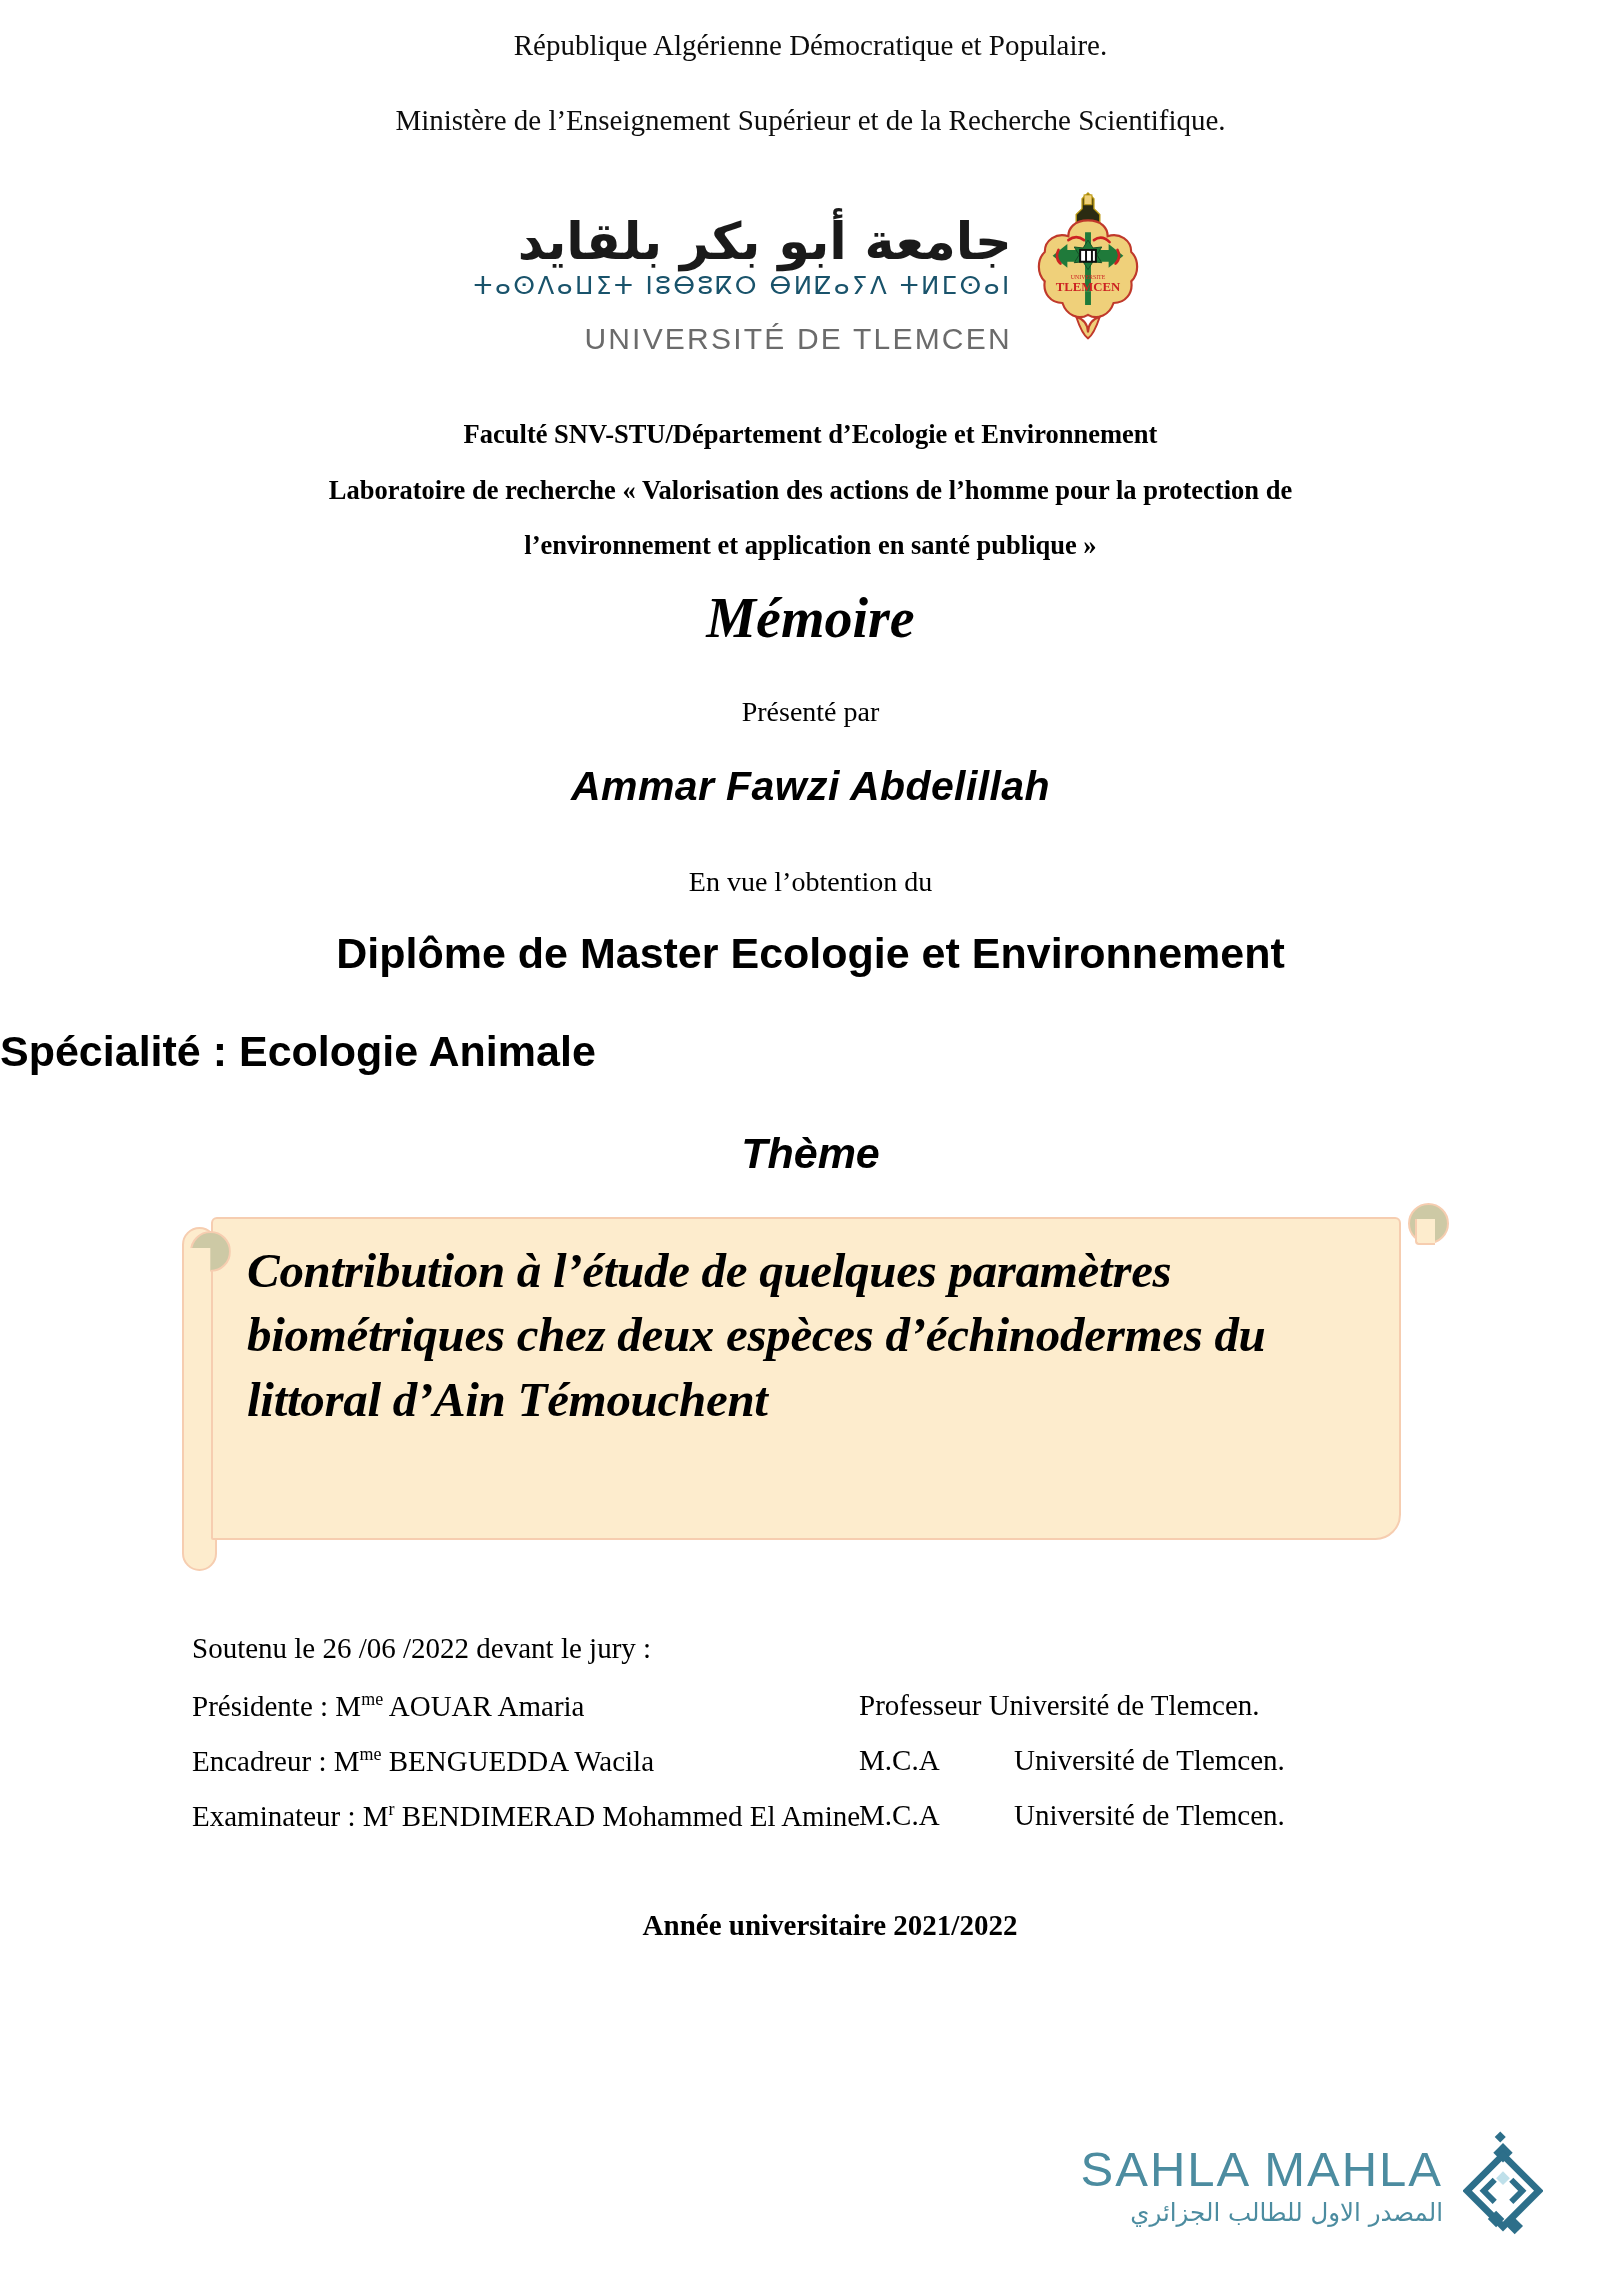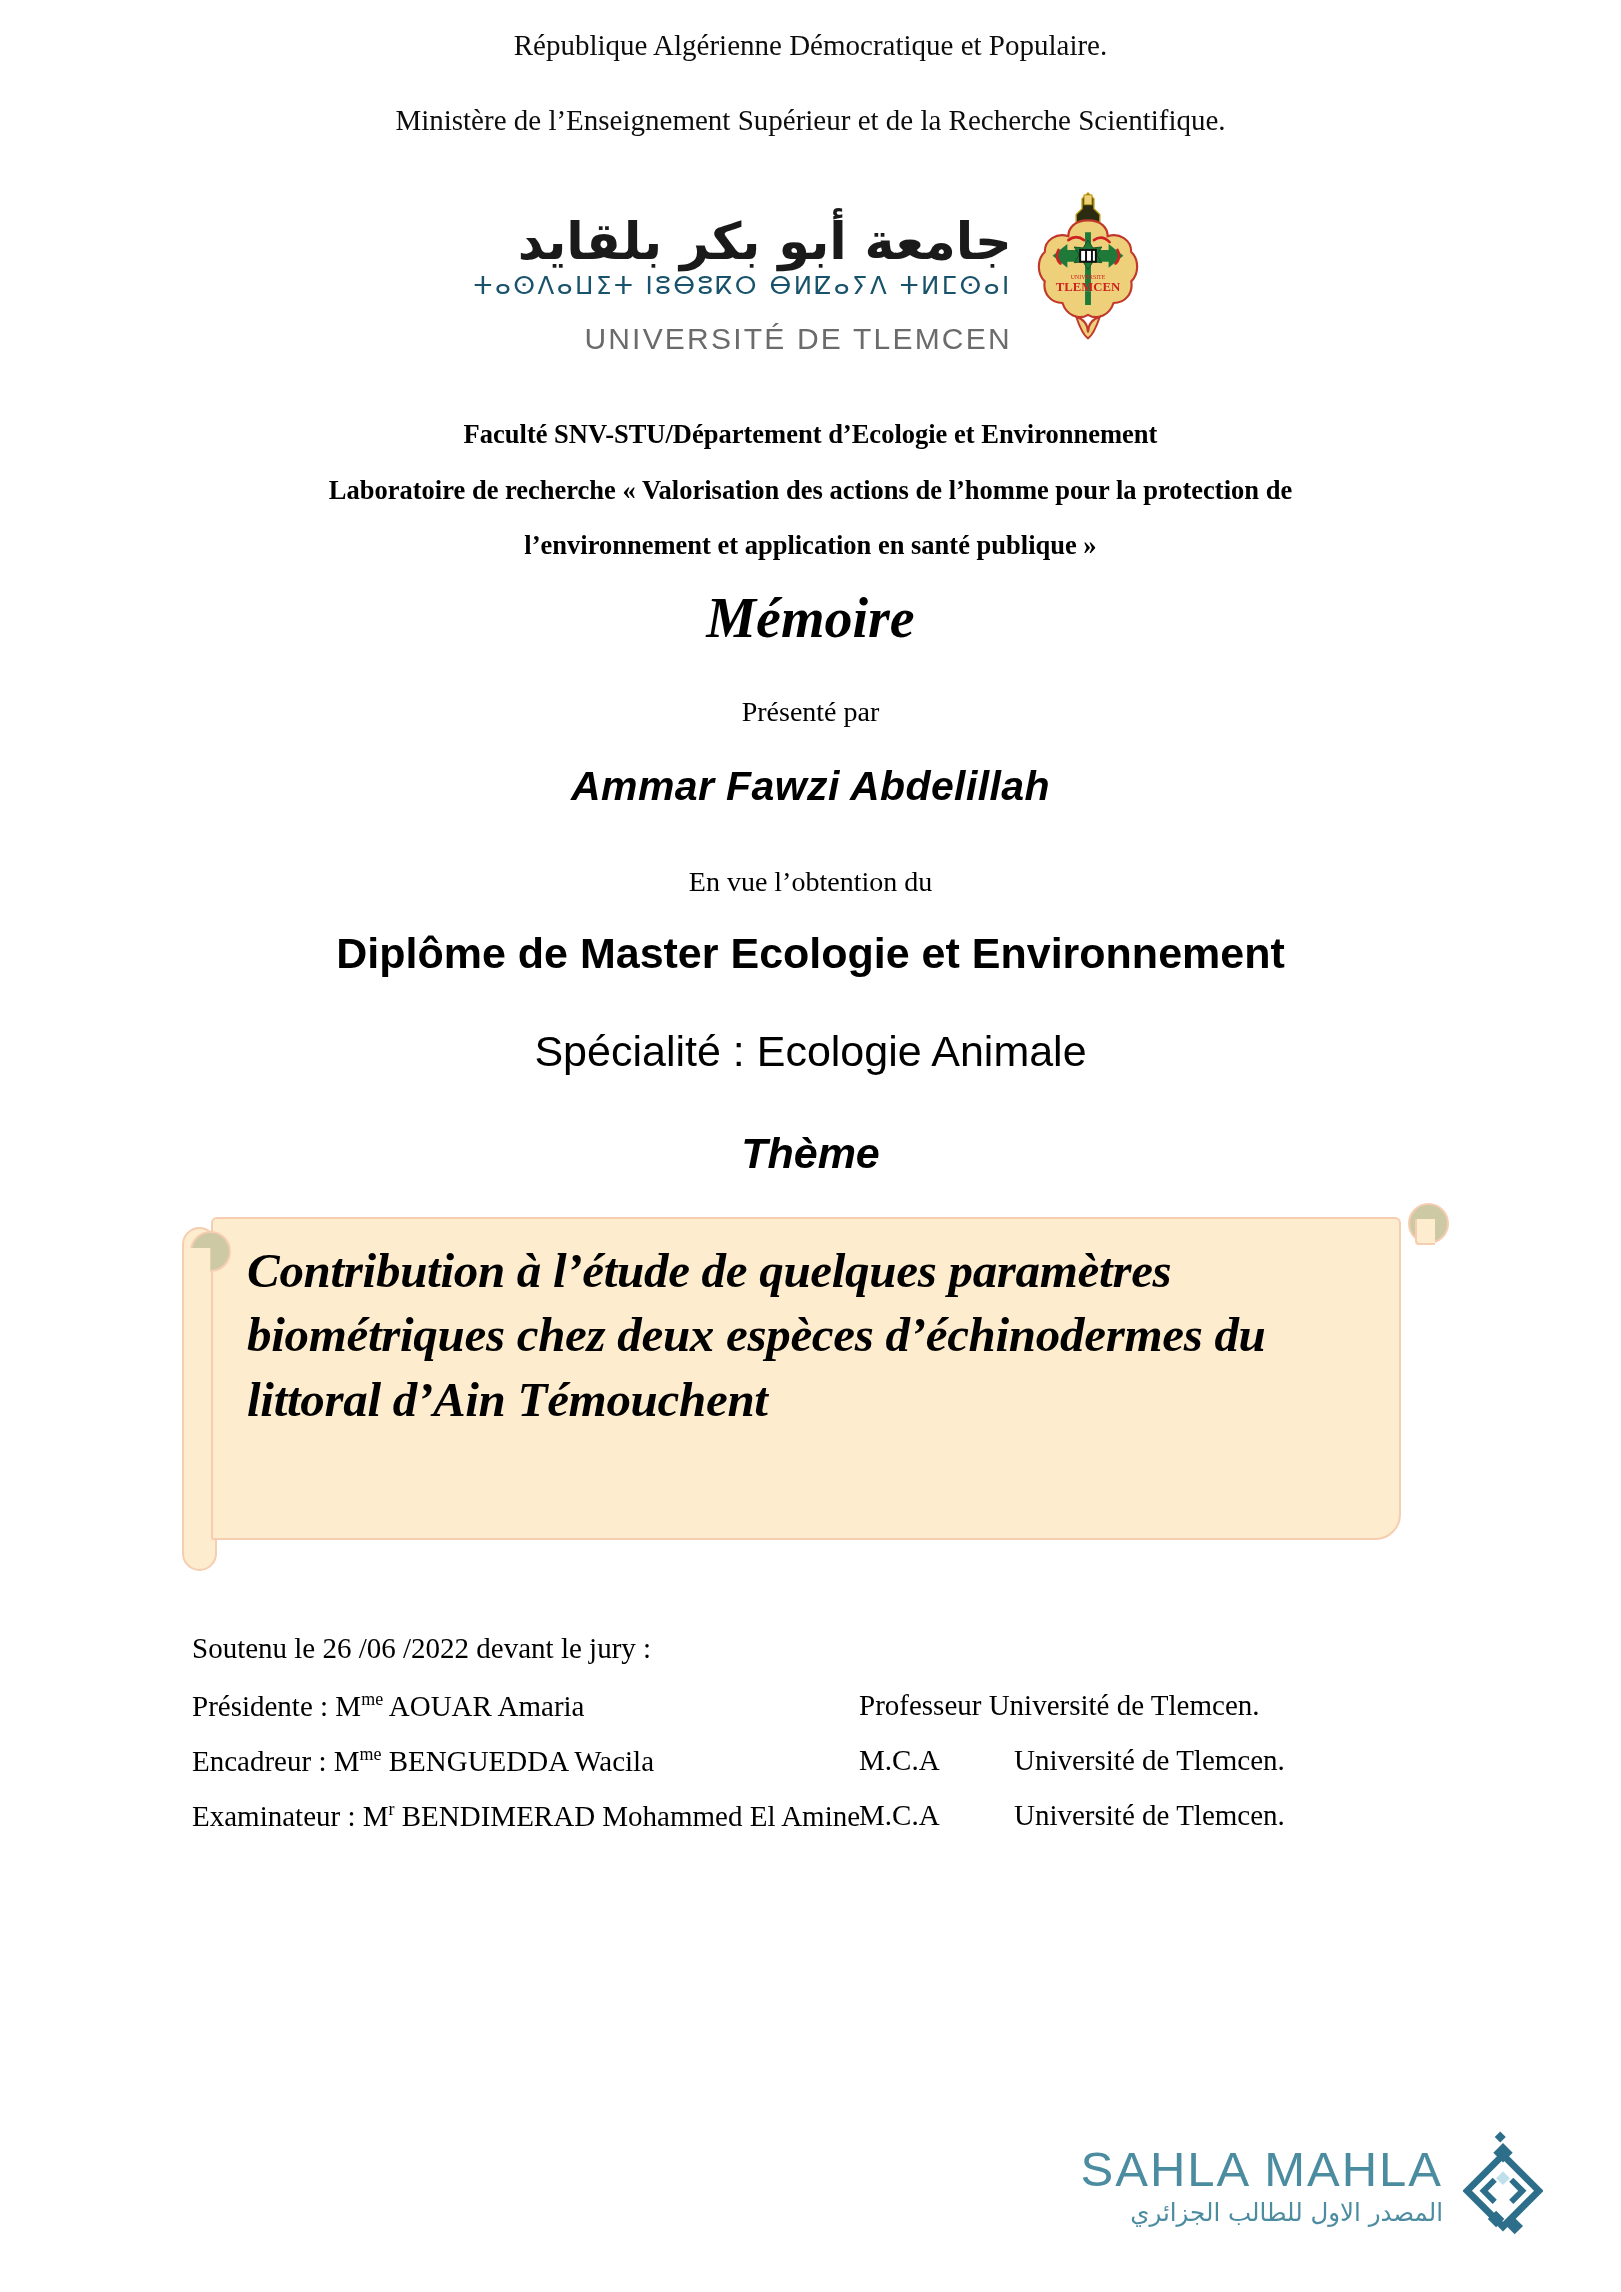--- a/index.html
+++ b/index.html
@@ -147,23 +147,23 @@
     top: 929px; left: 0; right: 0;
     text-align: center;
     font-family: "Liberation Sans", sans-serif;
     font-weight: 700;
     font-size: 43px;
     color: #000;
   }
   .specialite {
     position: absolute;
     top: 1027px; left: 0; right: 0;
-    text-align: center;
-    font-family: "Liberation Sans", sans-serif;
-    font-weight: 400;
+    text-align: left;
+    font-family: "Liberation Sans", sans-serif;
+    font-weight: 700;
     font-size: 43px;
     color: #000;
   }
   .theme {
     position: absolute;
     top: 1129px; left: 0; right: 0;
     text-align: center;
     font-family: "Liberation Sans", sans-serif;
     font-weight: 700;
     font-style: italic;
@@ -408,20 +408,21 @@
       <div class="jury-aff">Université de Tlemcen.</div>
     </div>
 
     <div class="jury-row">
       <div class="jury-role"><span>Examinateur : M</span><sup>r</sup><span> BENDIMERAD Mohammed El Amine</span></div>
       <div class="jury-grade">M.C.A</div>
       <div class="jury-aff">Université de Tlemcen.</div>
     </div>
   </div>
 
+  <div class="annee">Année universitaire 2021/2022</div>
 
   <div class="brand">
     <div class="brand-text-col">
       <div class="brand-name">SAHLA MAHLA</div>
       <div class="brand-sub">المصدر الاول للطالب الجزائري</div>
     </div>
     <span>
       <svg width="80" height="108" viewBox="0 0 82 110" xmlns="http://www.w3.org/2000/svg">
         <g fill="#2d6f8a" transform="translate(41,4)">
           <rect x="-4" y="0" width="8" height="8" transform="rotate(45)"></rect>

